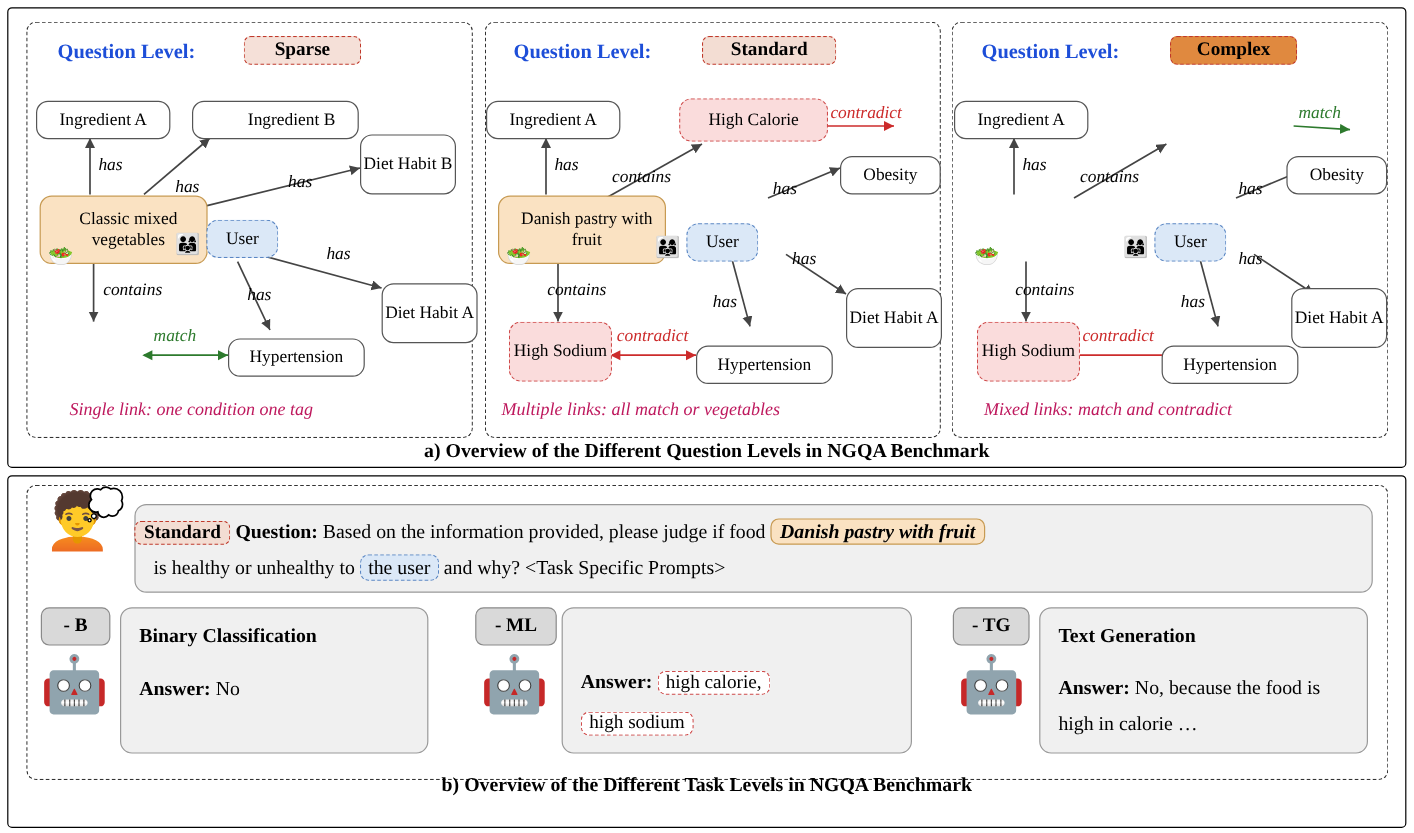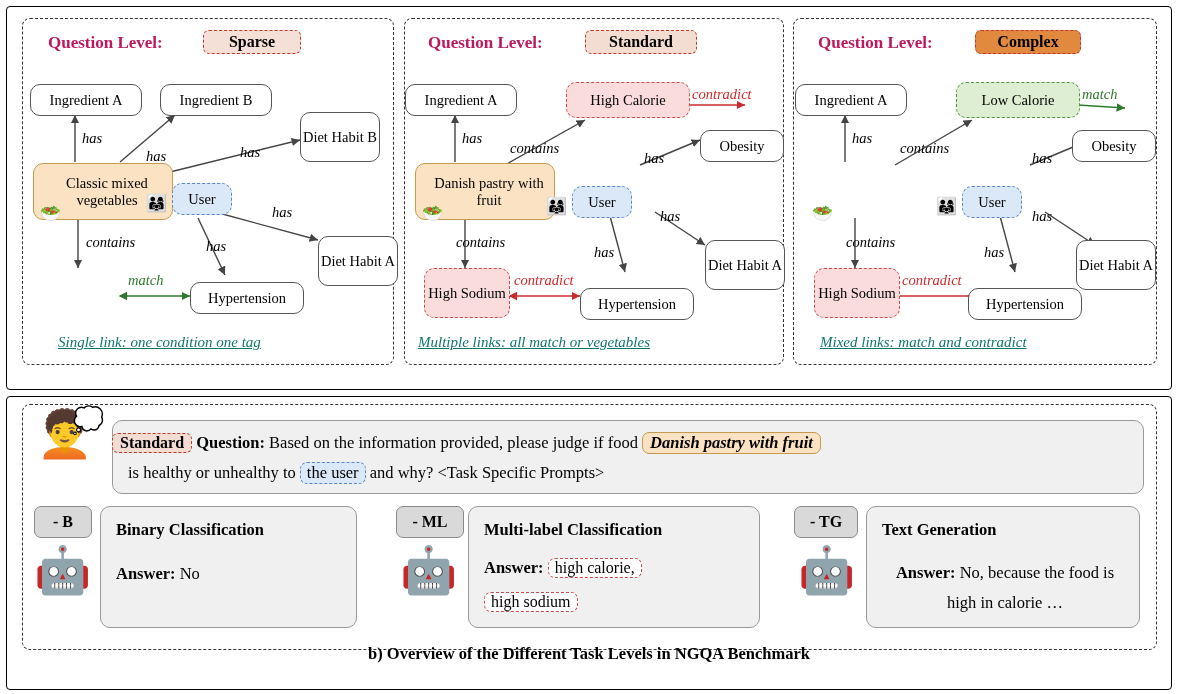--- a/index.html
+++ b/index.html
@@ -1,44 +1,44 @@
 <!DOCTYPE html>
 <html><head>
 <meta charset="utf-8">
 <style>
   html,body{margin:0;padding:0;background:#fff;}
   body{font-family:"Liberation Serif", serif;}
   #root{position:relative;width:1178px;height:694px;background:#fff;overflow:hidden;}
   .outer{position:absolute;border:1.5px solid #000;border-radius:4px;}
   .dashed{border:1.6px dashed #333;border-radius:8px;position:absolute;}
-  .lvl-title{position:absolute;font-weight:bold;font-size:17px;color:#be185d;font-family:"Liberation Serif",serif;}
+  .lvl-title{position:absolute;font-weight:bold;font-size:17px;color:#1d4ed8;font-family:"Liberation Serif",serif;}
   .tag{position:absolute;border:1.6px dashed #c0392b;border-radius:6px;padding:2px 9px;font-size:16px;font-weight:bold;font-family:"Liberation Serif",serif;text-align:center;}
   .tag-sparse{background:#f5e0d8;color:#000;}
   .tag-standard{background:#f3ddd3;color:#000;}
   .tag-complex{background:#e0893f;color:#000;}
   .node{position:absolute;border:1.4px solid #555;border-radius:10px;background:#fff;display:flex;align-items:center;justify-content:center;text-align:center;font-size:14.5px;line-height:1.15;font-family:"Liberation Serif",serif;color:#000;}
   .node.food{background:#fae2c2;border-color:#c79a52;}
   .node.user{background:#dbe8f7;border-color:#5b87c4;border-style:dashed;}
   .node.green{background:#ddeed2;border-color:#4f9240;border-style:dashed;}
   .node.red{background:#fadcdc;border-color:#cf4b4b;border-style:dashed;}
   .edge-label{position:absolute;font-style:italic;font-size:14.5px;font-family:"Liberation Serif",serif;color:#000;}
   .edge-label.match{color:#2d7a2d;}
   .edge-label.contradict{color:#cc2b2b;}
-  .caption{position:absolute;font-style:italic;font-size:15px;font-family:"Liberation Serif",serif;color:#0f766e;text-decoration:underline;}
+  .caption{position:absolute;font-style:italic;font-size:15px;font-family:"Liberation Serif",serif;color:#be185d;}
   .sec-title{position:absolute;font-weight:bold;font-size:16.5px;font-family:"Liberation Serif",serif;color:#000;text-align:center;width:100%;}
   .qbox{position:absolute;background:#f0f0f0;border:1.3px solid #999;border-radius:10px;}
   .qtext{position:absolute;font-size:16.5px;font-family:"Liberation Serif",serif;color:#000;}
   .bold{font-weight:bold;}
   .inline-tag{display:inline-block;border:1.5px dashed #c0392b;border-radius:6px;background:#f3ddd3;padding:0px 7px;font-weight:bold;font-size:16px;}
   .inline-food{display:inline-block;border:1.4px solid #c79a52;border-radius:7px;background:#fae2c2;padding:0px 7px;font-style:italic;font-weight:bold;font-size:16.5px;}
   .inline-user{display:inline-block;border:1.4px dashed #5b87c4;border-radius:7px;background:#dbe8f7;padding:0px 6px;font-size:16.5px;}
   .taskbox{position:absolute;background:#f0f0f0;border:1.3px solid #999;border-radius:10px;}
   .taskbadge{position:absolute;background:#d9d9d9;border:1.3px solid #8a8a8a;border-radius:7px;font-weight:bold;font-size:16px;font-family:"Liberation Serif",serif;display:flex;align-items:center;justify-content:center;}
   .tasktitle{position:absolute;font-weight:bold;font-size:16.5px;font-family:"Liberation Serif",serif;}
-  .taskans{position:absolute;font-size:16.5px;font-family:"Liberation Serif",serif;text-align:center;}
+  .taskans{position:absolute;font-size:16.5px;font-family:"Liberation Serif",serif;}
   .ans-tag{display:inline-block;border:1.5px dashed #cf4b4b;border-radius:7px;background:#fff;padding:0px 6px;font-size:16px;}
   svg.lines{position:absolute;left:0;top:0;pointer-events:none;}
   .emoji{position:absolute;font-size:17px;line-height:1;}
 </style>
 </head>
 <body>
 
 <div id="root">
 
   <div class="outer" style="left:6px;top:6px;width:1164px;height:382px;"></div>
@@ -88,21 +88,21 @@
     <line x1="895" y1="165" x2="972" y2="120" stroke="#444" stroke-width="1.4" marker-end="url(#ah)"></line>
     <line x1="1078" y1="105" x2="1125" y2="108" stroke="#2d7a2d" stroke-width="1.4" marker-end="url(#ahg)"></line>
     <line x1="1030" y1="165" x2="1090" y2="140" stroke="#444" stroke-width="1.4" marker-end="url(#ah)"></line>
     <line x1="1045" y1="212" x2="1095" y2="245" stroke="#444" stroke-width="1.4" marker-end="url(#ah)"></line>
     <line x1="1000" y1="216" x2="1015" y2="272" stroke="#444" stroke-width="1.4" marker-end="url(#ah)"></line>
     <line x1="855" y1="218" x2="855" y2="268" stroke="#444" stroke-width="1.4" marker-end="url(#ah)"></line>
     <line x1="900" y1="296" x2="968" y2="296" stroke="#cc2b2b" stroke-width="1.4" marker-end="url(#ahrs)" marker-start="url(#ahr)"></line>
   </svg>
 
   <div class="node" style="left:30px;top:84px;width:110px;height:30px;">Ingredient A</div>
-  <div class="node" style="left:160px;top:84px;width:110px;height:30px;">Ingredient B</div>
+  <div class="node" style="left:160px;top:84px;width:110px;height:30px;padding-left:27px;">Ingredient B</div>
   <div class="node" style="left:300px;top:112px;width:78px;height:48px;">Diet Habit B</div>
   <div class="node food" style="left:33px;top:163px;width:130px;height:55px;padding-left:8px;">Classic mixed vegetables</div>
   <div class="emoji" style="left:40px;top:205px;">🥗</div>
   <div class="node user" style="left:172px;top:183px;width:58px;height:30px;">User</div>
   <div class="emoji" style="left:146px;top:195px;">👨‍👩‍👧</div>
   <div class="node" style="left:318px;top:236px;width:78px;height:48px;">Diet Habit A</div>
   <div class="node" style="left:190px;top:282px;width:112px;height:30px;">Hypertension</div>
 
   <div class="edge-label" style="left:82px;top:130px;">has</div>
   <div class="edge-label" style="left:146px;top:148px;">has</div>
@@ -136,39 +136,39 @@
   <div class="edge-label" style="left:594px;top:244px;">has</div>
   <div class="edge-label" style="left:456px;top:234px;">contains</div>
   <div class="edge-label contradict" style="left:514px;top:272px;">contradict</div>
   <div class="caption" style="left:418px;top:334px;">Multiple links: all match or vegetables</div>
 
   <div class="dashed" style="left:793px;top:18px;width:362px;height:345px;"></div>
   <div class="lvl-title" style="left:818px;top:33px;">Question Level:</div>
   <div class="tag tag-complex" style="left:975px;top:30px;width:86px;">Complex</div>
 
   <div class="node" style="left:795px;top:84px;width:110px;height:30px;">Ingredient A</div>
-  <div class="node green" style="left:956px;top:82px;width:122px;height:34px;">Low Calorie</div>
   <div class="node" style="left:1072px;top:130px;width:82px;height:30px;">Obesity</div>
   <div class="emoji" style="left:812px;top:205px;">🥗</div>
   <div class="node user" style="left:962px;top:186px;width:58px;height:30px;">User</div>
   <div class="emoji" style="left:936px;top:198px;">👨‍👩‍👧</div>
   <div class="node" style="left:1076px;top:240px;width:78px;height:48px;">Diet Habit A</div>
   <div class="node red" style="left:814px;top:268px;width:84px;height:48px;">High Sodium</div>
   <div class="node" style="left:968px;top:288px;width:112px;height:30px;">Hypertension</div>
 
   <div class="edge-label" style="left:852px;top:130px;">has</div>
   <div class="edge-label" style="left:900px;top:140px;">contains</div>
   <div class="edge-label match" style="left:1082px;top:86px;">match</div>
   <div class="edge-label" style="left:1032px;top:150px;">has</div>
   <div class="edge-label" style="left:1032px;top:208px;">has</div>
   <div class="edge-label" style="left:984px;top:244px;">has</div>
   <div class="edge-label" style="left:846px;top:234px;">contains</div>
   <div class="edge-label contradict" style="left:902px;top:272px;">contradict</div>
   <div class="caption" style="left:820px;top:334px;">Mixed links: match and contradict</div>
 
+  <div class="sec-title" style="left:0;top:366px;">a) Overview of the Different Question Levels in NGQA Benchmark</div>
 
   <div class="dashed" style="left:22px;top:404px;width:1133px;height:244px;"></div>
 
   <div class="emoji" style="left:36px;top:412px;font-size:46px;">🧑‍🦱</div>
   <div class="emoji" style="left:72px;top:408px;font-size:26px;">💭</div>
 
   <div class="qbox" style="left:112px;top:420px;width:1030px;height:72px;"></div>
   <div class="qtext" style="left:112px;top:432px;width:1005px;">
     <span class="inline-tag">Standard</span>
     <span class="bold">Question:</span>
@@ -186,21 +186,20 @@
   <div class="taskbox" style="left:100px;top:506px;width:255px;height:120px;"></div>
   <div class="tasktitle" style="left:116px;top:520px;">Binary Classification</div>
   <div class="taskans" style="left:116px;top:564px;">
     <span class="bold">Answer:</span>
     <span>No</span>
   </div>
 
   <div class="taskbadge" style="left:396px;top:506px;width:66px;height:30px;">- ML</div>
   <div class="emoji" style="left:400px;top:548px;font-size:46px;">🤖</div>
   <div class="taskbox" style="left:468px;top:506px;width:290px;height:120px;"></div>
-  <div class="tasktitle" style="left:484px;top:520px;">Multi-label Classification</div>
   <div class="taskans" style="left:484px;top:558px;">
     <span class="bold">Answer:</span>
     <span class="ans-tag">high calorie,</span>
   </div>
   <div class="taskans" style="left:484px;top:592px;">
     <span class="ans-tag">high sodium</span>
   </div>
 
   <div class="taskbadge" style="left:794px;top:506px;width:62px;height:30px;">- TG</div>
   <div class="emoji" style="left:798px;top:548px;font-size:46px;">🤖</div>

